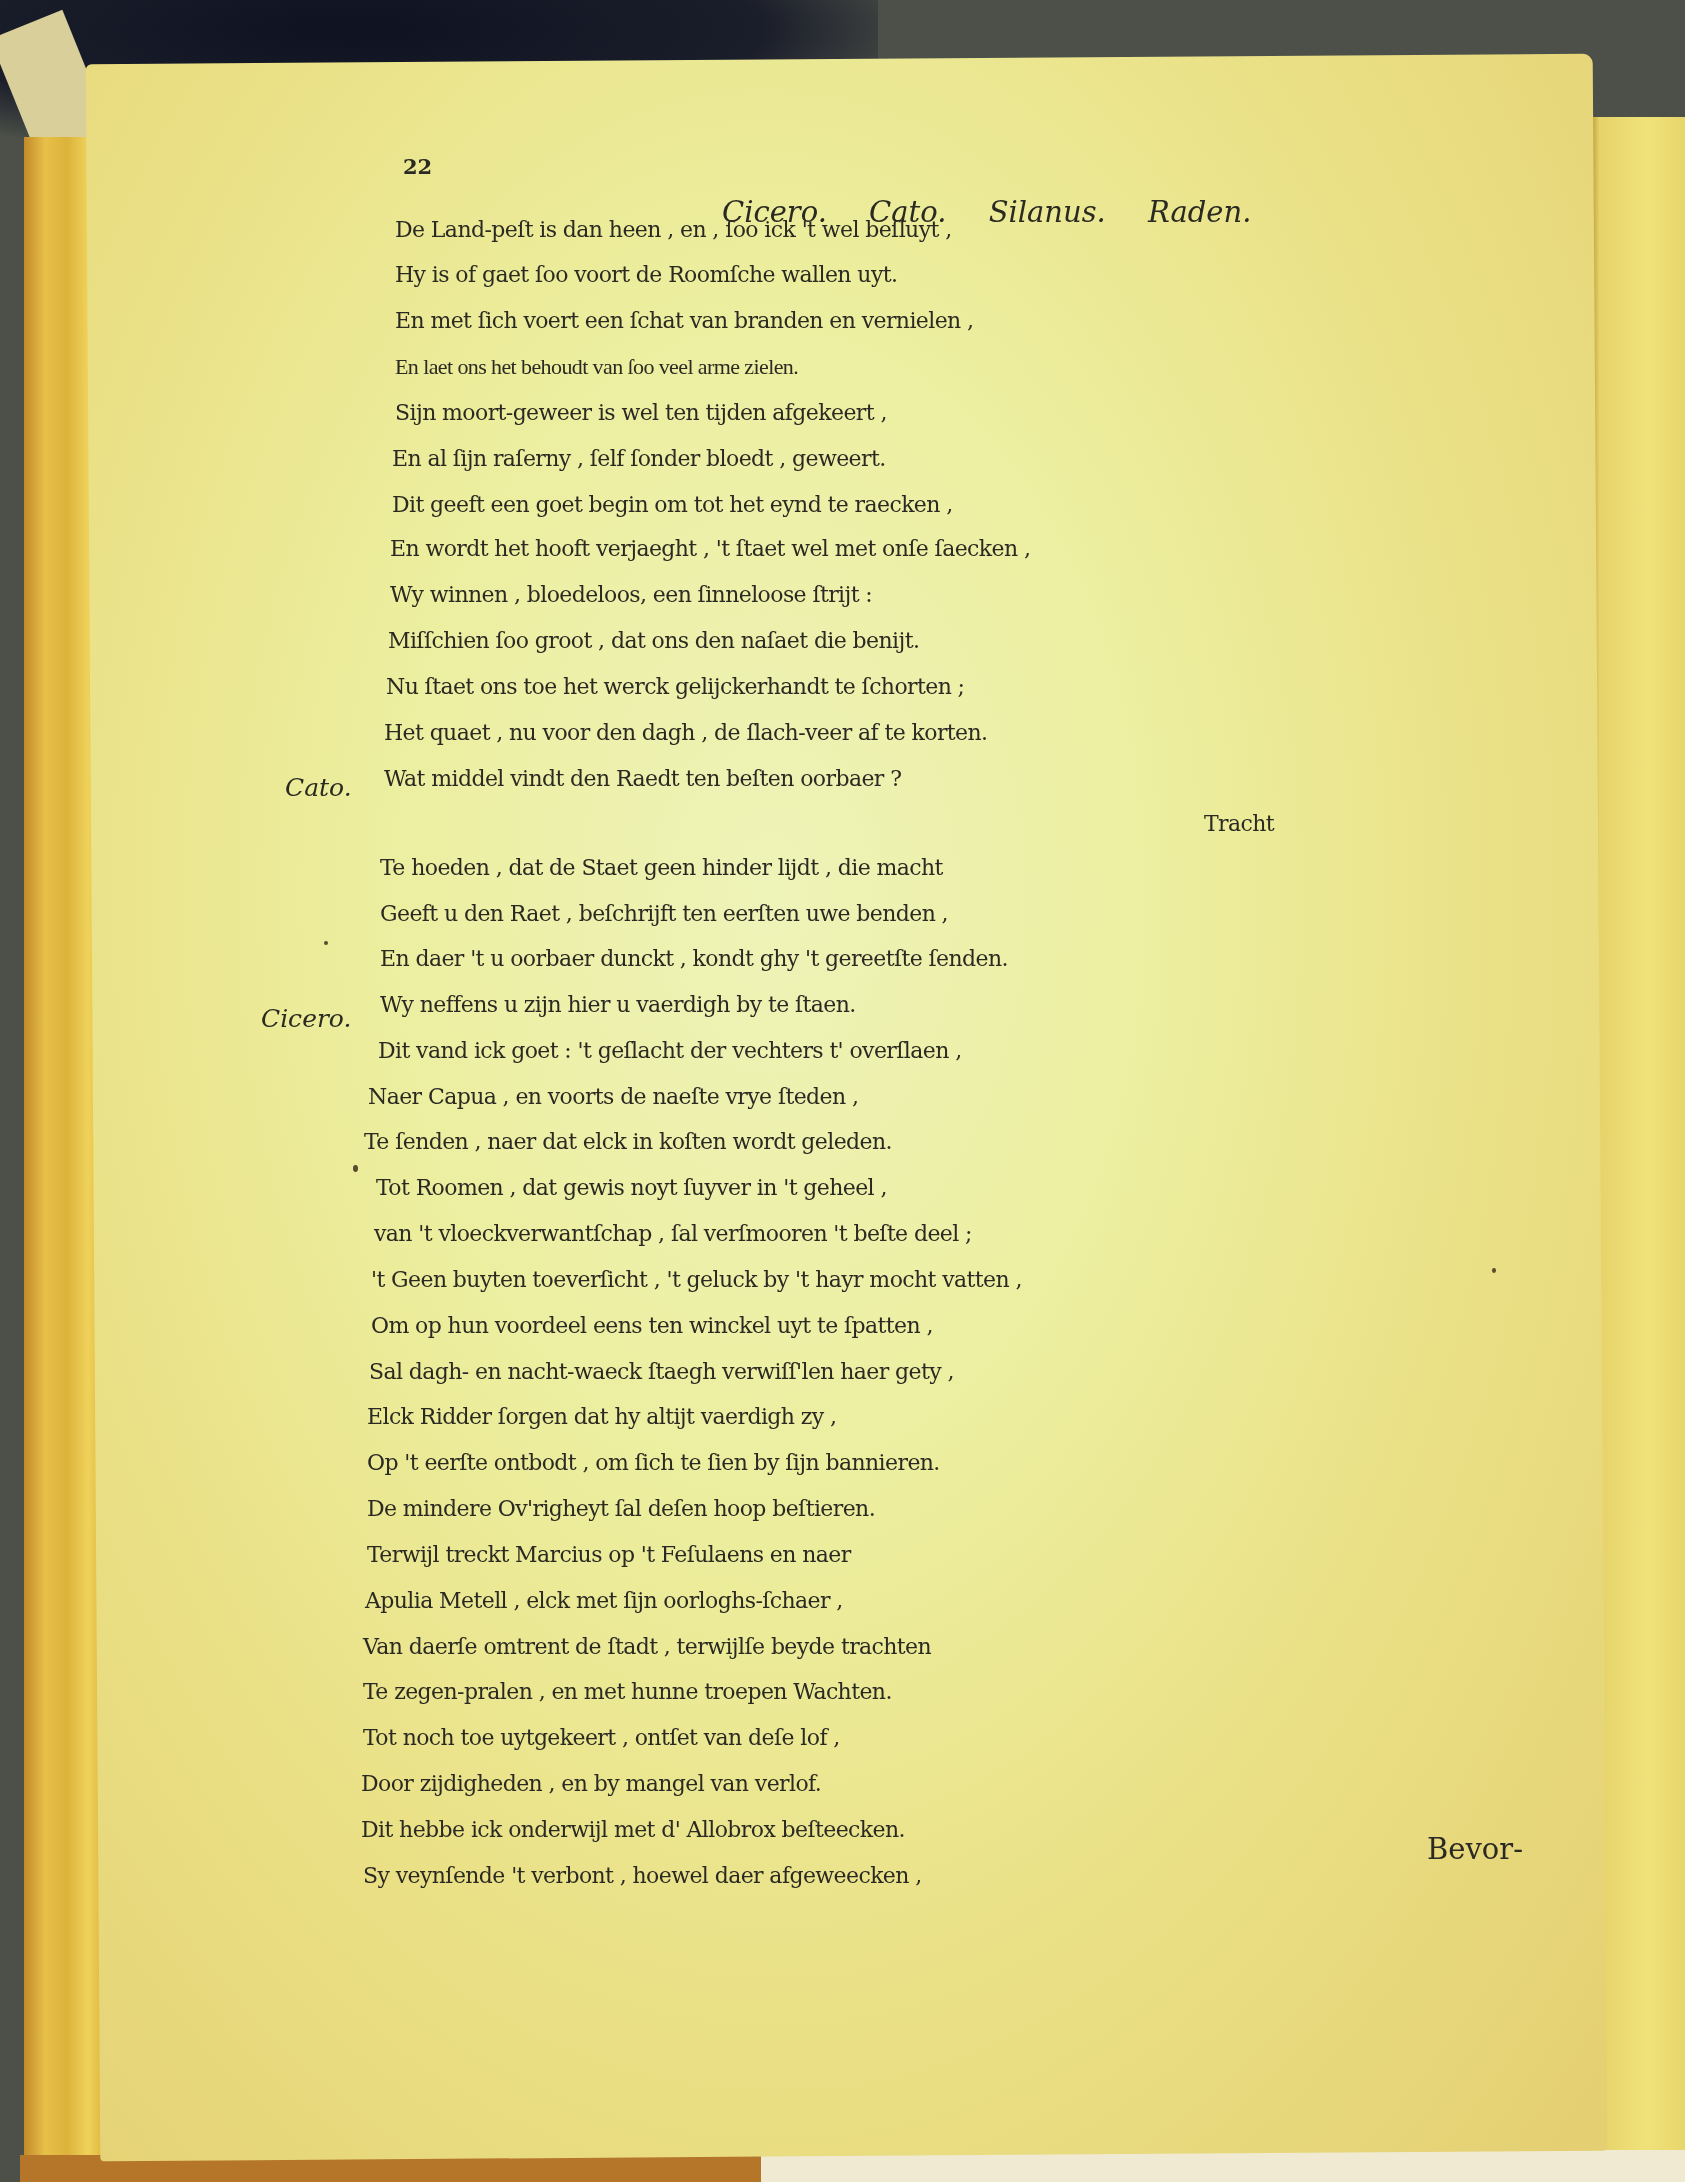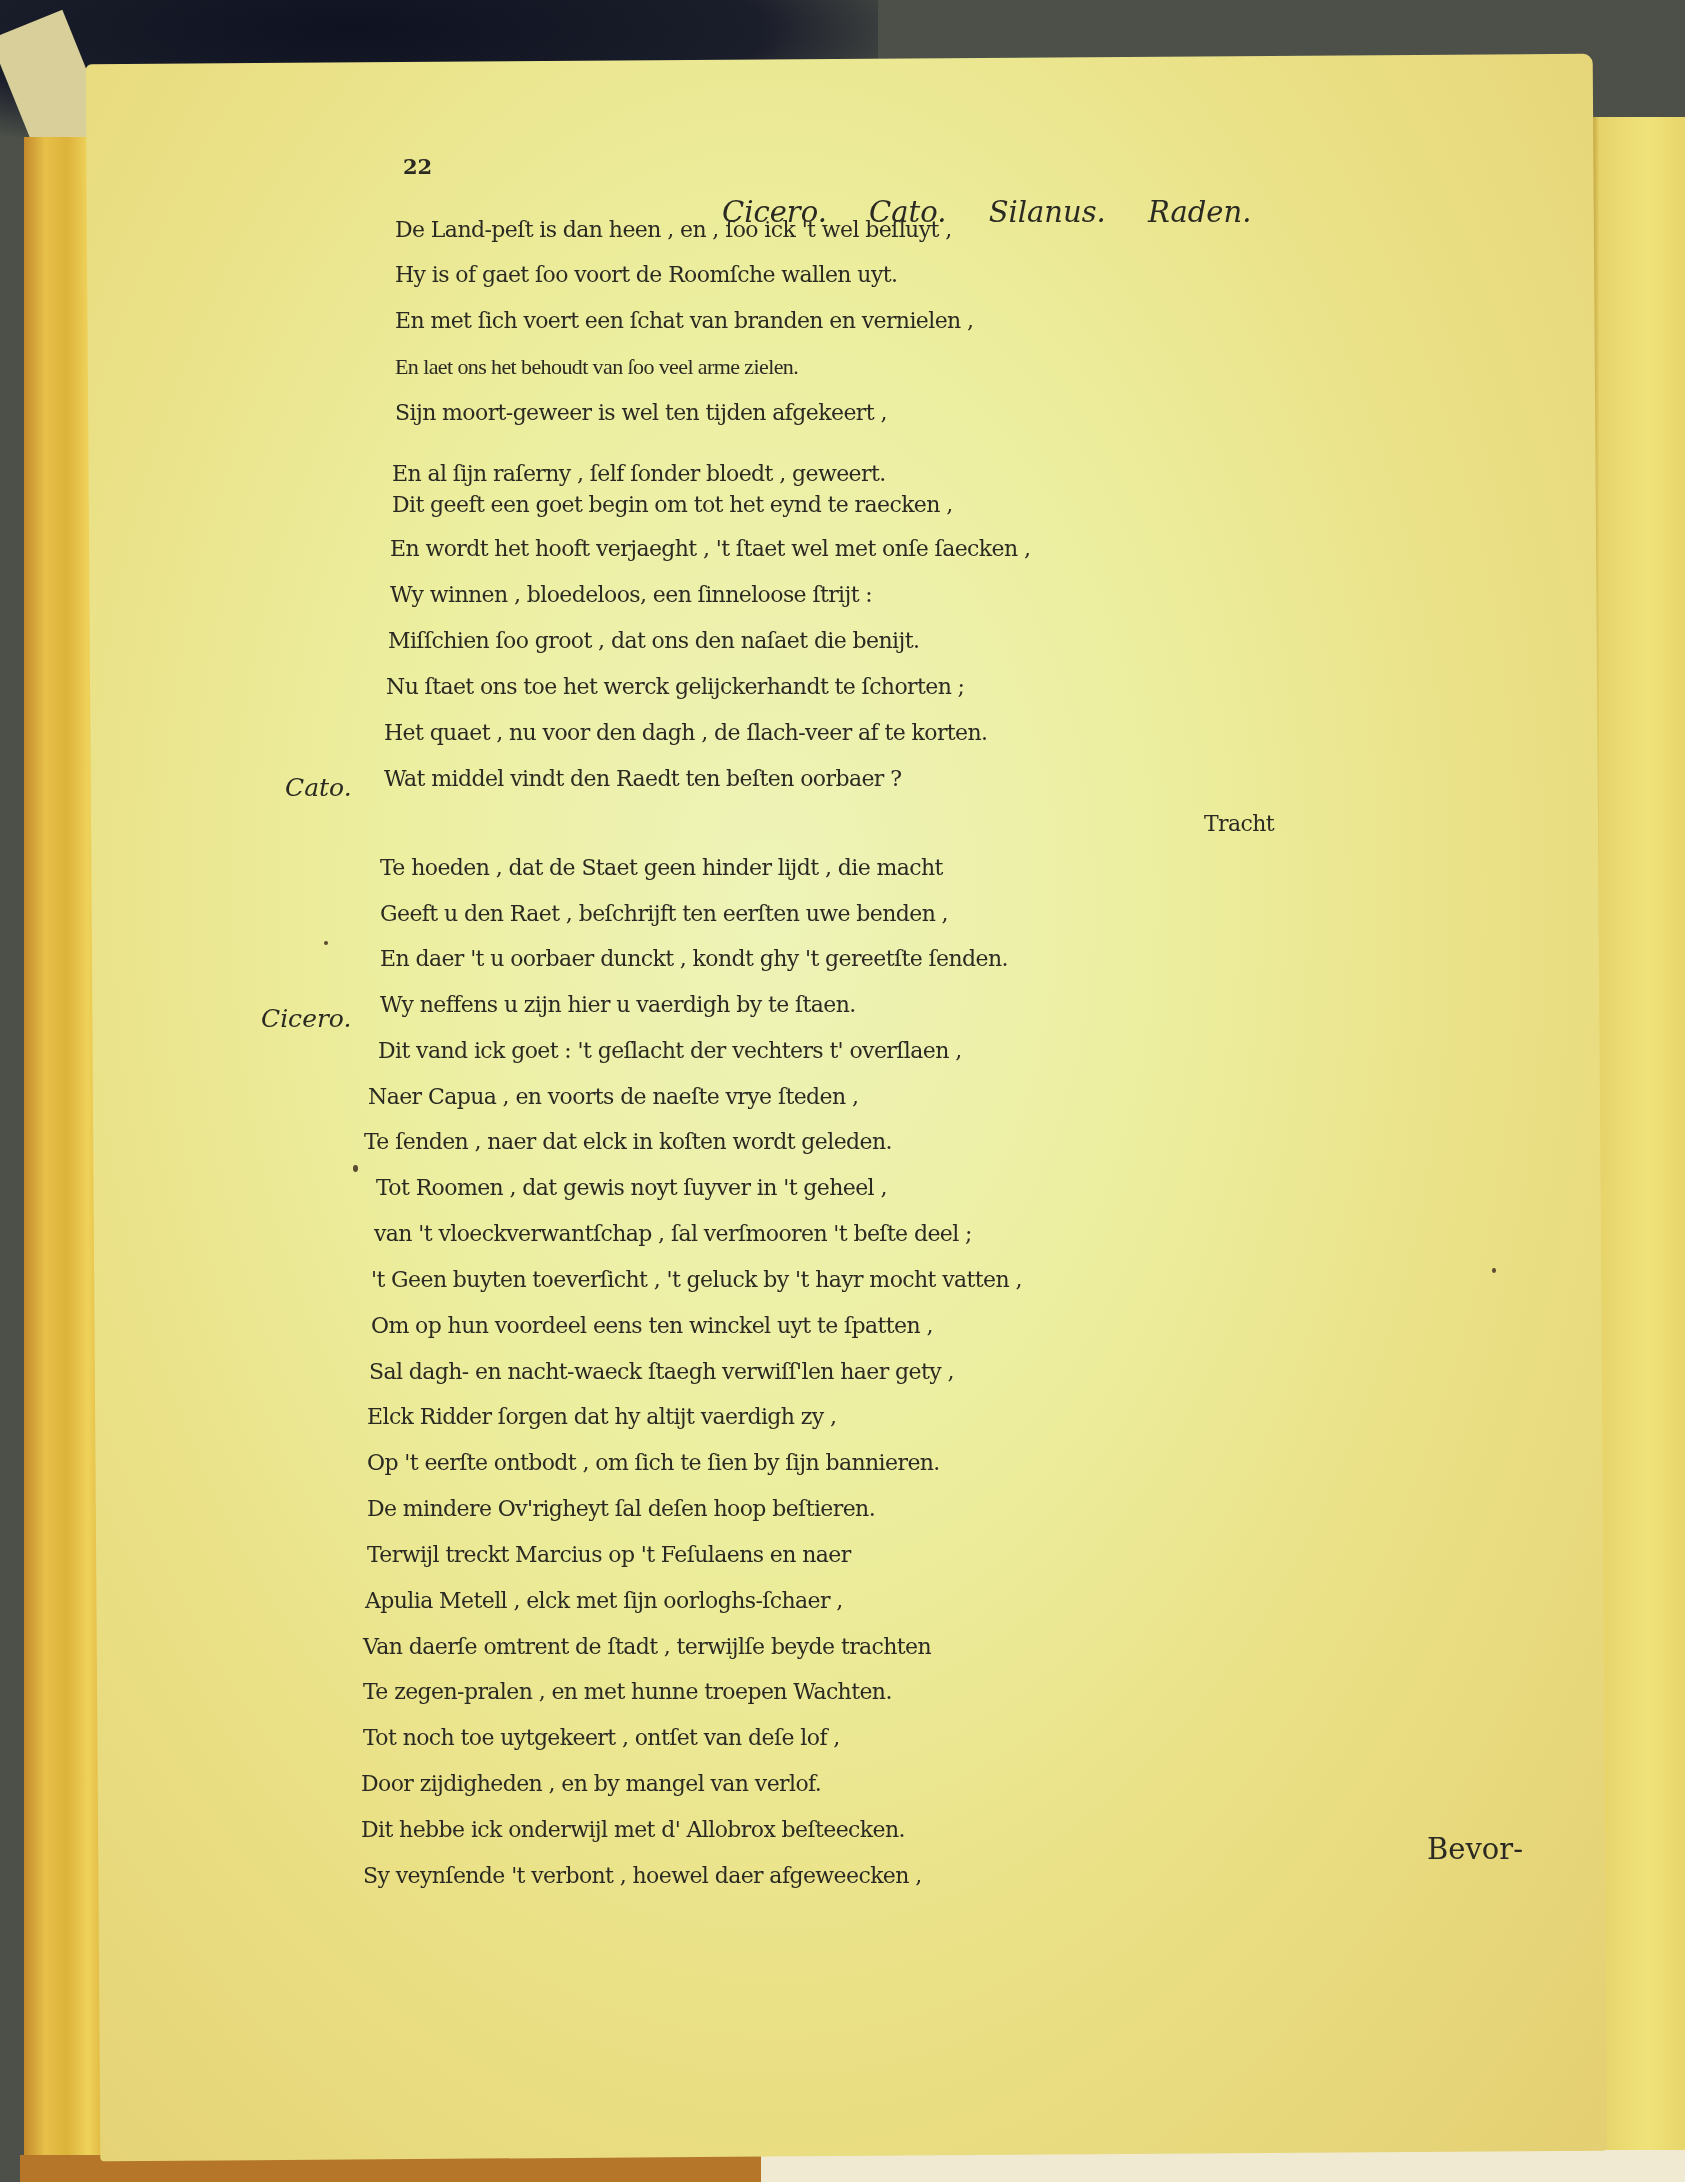--- a/index.html
+++ b/index.html
@@ -49,21 +49,21 @@
   <div class="text pagenum">22</div>
   <div class="text runhead">Cicero. Cato. Silanus. Raden.</div>
   <div class="text speaker" id="sp-cato" style="left: 285px; top: 773px;">Cato.</div>
   <div class="text speaker" id="sp-cicero" style="left: 261px; top: 1004px;">Cicero.</div>
   <div id="verse-lines">
       <div class="text verse" style="left: 395px; top: 217px;">De Land-peſt is dan heen , en , ſoo ick 't wel beſluyt ,</div>
       <div class="text verse" style="left: 395px; top: 262px;">Hy is of gaet ſoo voort de Roomſche wallen uyt.</div>
       <div class="text verse" style="left: 395px; top: 308px;">En met ſich voert een ſchat van branden en vernielen ,</div>
       <div class="text verse" style="left: 395px; top: 354px; font-family: Liberation Serif, serif;">En laet ons het behoudt van ſoo veel arme zielen.</div>
       <div class="text verse" style="left: 395px; top: 400px;">Sijn moort-geweer is wel ten tijden afgekeert ,</div>
-      <div class="text verse" style="left: 392px; top: 461px;">En al ſijn raſerny , ſelf ſonder bloedt , geweert.</div>
+      <div class="text verse" style="left: 392px; top: 446px;">En al ſijn raſerny , ſelf ſonder bloedt , geweert.</div>
       <div class="text verse" style="left: 392px; top: 492px;">Dit geeft een goet begin om tot het eynd te raecken ,</div>
       <div class="text verse" style="left: 390px; top: 536px;">En wordt het hooft verjaeght , 't ſtaet wel met onſe ſaecken ,</div>
       <div class="text verse" style="left: 390px; top: 582px;">Wy winnen , bloedeloos, een ſinneloose ſtrijt :</div>
       <div class="text verse" style="left: 388px; top: 628px;">Miſſchien ſoo groot , dat ons den naſaet die benijt.</div>
       <div class="text verse" style="left: 386px; top: 674px;">Nu ſtaet ons toe het werck gelijckerhandt te ſchorten ;</div>
       <div class="text verse" style="left: 384px; top: 720px;">Het quaet , nu voor den dagh , de ſlach-veer af te korten.</div>
       <div class="text verse" style="left: 384px; top: 766px;">Wat middel vindt den Raedt ten beſten oorbaer ?</div>
       <div class="text verse" style="left: 1204px; top: 811px;">Tracht</div>
       <div class="text verse" style="left: 380px; top: 855px;">Te hoeden , dat de Staet geen hinder lijdt , die macht</div>
       <div class="text verse" style="left: 380px; top: 901px;">Geeft u den Raet , beſchrijft ten eerſten uwe benden ,</div>

